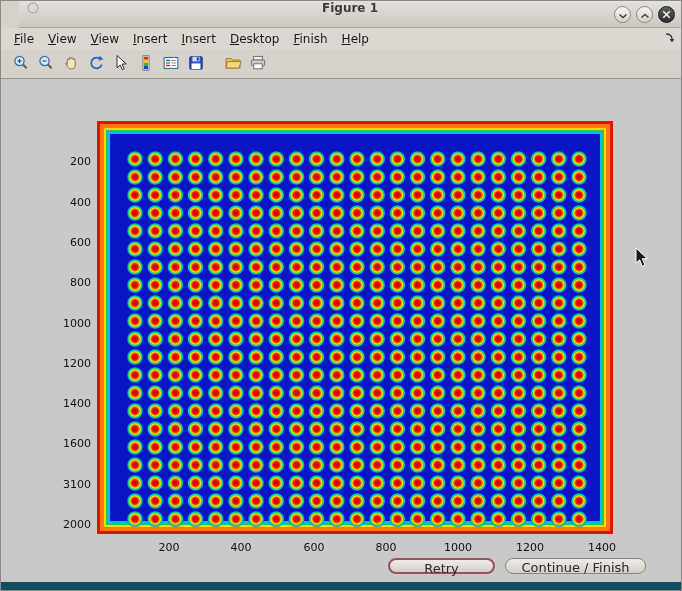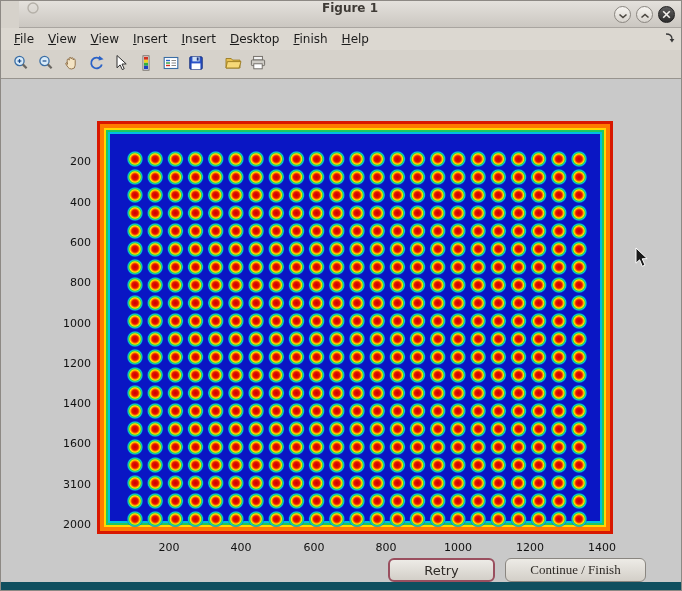--- a/index.html
+++ b/index.html
@@ -93,25 +93,25 @@
   .xtick {
     position: absolute; top: 462px; width: 40px;
     text-align: center; font-size: 11px; color: #111;
   }
   .uibtn {
     position: absolute;
     font-family: "DejaVu Sans", sans-serif;
     font-size: 13px; color: #2e2a26;
     background: linear-gradient(#edebe6, #d3cfc8);
     border: 1px solid #8a8680;
-    border-radius: 6px;
-    height: 24px; top: 479px;
+    border-radius: 11px;
+    height: 16px; top: 479px;
   }
   .btn-retry  { left: 387px; width: 107px; border: 2px solid #9a4f5f; }
-  .btn-continue { left: 504px; width: 141px; font-family: Liberation Serif, serif; }
+  .btn-continue { left: 504px; width: 141px; }
   .cursor { position: absolute; left: 634px; top: 168px; }
   
   .frame-bottom {
     height: 8px; flex: 0 0 auto;
     background: #0f4f5f;
   }
 </style>
 </head>
 <body>
 

